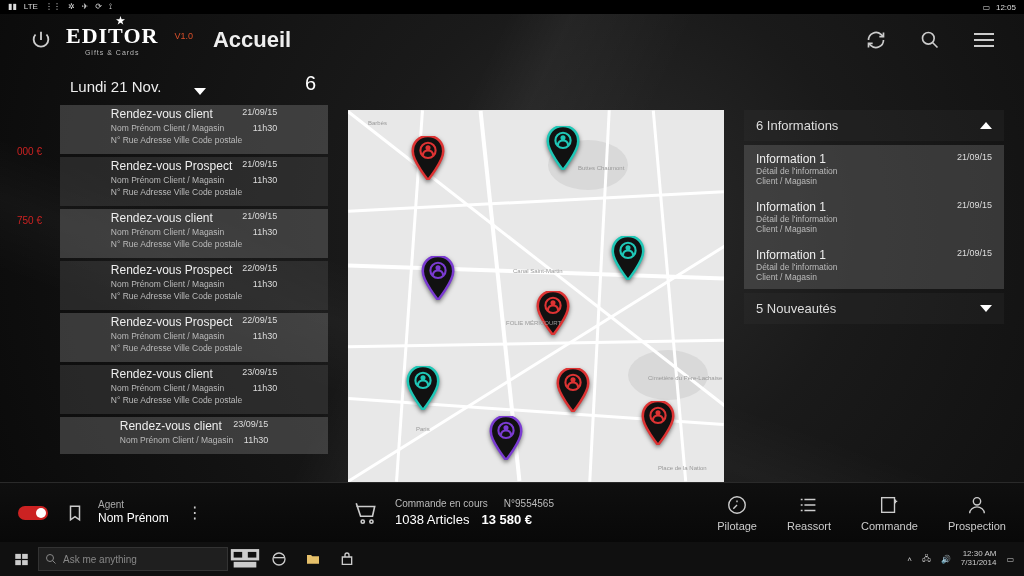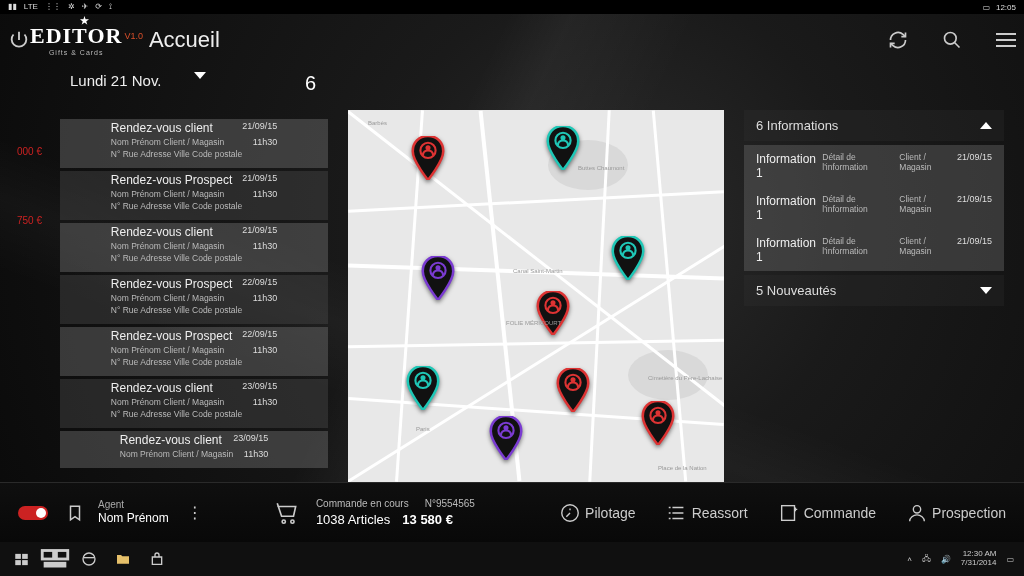--- a/index.html
+++ b/index.html
@@ -3,39 +3,39 @@
 <meta charset="utf-8">
 <style>
   *{box-sizing:border-box;margin:0;padding:0;font-family:"Segoe UI",Arial,sans-serif;-webkit-font-smoothing:antialiased}
   body{width:1024px;height:576px;background:#111;overflow:hidden;color:#eee}
   
   .statusbar{height:14px;background:#000;display:flex;align-items:center;padding:0 8px;font-size:8px;color:#ddd}
   .statusbar .sb-left{display:flex;gap:7px}
   .statusbar .sb-right{margin-left:auto;display:flex;gap:6px;align-items:center}
   .app{position:relative;width:1024px;height:528px;background:radial-gradient(circle at 60% 40%,#2b2b2b 0%,#1a1a1a 35%,#0a0a0a 100%);overflow:hidden}
   .app::before{content:"";position:absolute;inset:0;background:linear-gradient(115deg,transparent 40%,rgba(255,255,255,0.04) 45%,transparent 55%),linear-gradient(200deg,transparent 55%,rgba(255,255,255,0.03) 62%,transparent 70%)}
-  .header{position:relative;height:52px;display:flex;align-items:center;padding:0 8px;z-index:2}
+  .header{position:relative;height:52px;display:flex;align-items:center;padding:0 30px;gap:14px;z-index:2}
   .power{width:22px;height:22px;color:#ccc}
   .brand{display:flex;flex-direction:column;align-items:center;line-height:1}
   .brand-name{font-family:Georgia,serif;font-size:22px;font-weight:bold;letter-spacing:1px;color:#fff;position:relative}
   .brand-name::before{content:"★";position:absolute;top:-9px;left:54%;font-size:10px;color:#fff}
   .brand-sub{font-size:7px;color:#bbb;letter-spacing:1px;margin-top:2px}
   .ver{font-size:9px;color:#d94f2a;margin-left:2px;margin-top:-8px}
-  .title{font-size:22px;color:#eee;font-weight:400;margin-left:6px}
+  .title{font-size:22px;color:#eee;font-weight:700;margin-left:6px}
   .hdr-actions{margin-left:auto;display:flex;gap:34px;align-items:center;color:#ccc}
   .hdr-actions svg{width:20px;height:20px}
   .menuburger{display:flex;flex-direction:column;gap:4px}
   .menuburger span{width:20px;height:2px;background:#ccc}
 
   .body{position:relative;display:flex;height:416px;z-index:2}
   .left-float{position:absolute;left:0;top:132px;font-size:10px;color:#c22;text-align:right;width:42px;z-index:3}
   .left-float div{margin-bottom:58px}
 
   .col-appts{width:268px;margin-left:60px;display:flex;flex-direction:column}
-  .date-row{display:flex;align-items:flex-start;padding:6px 6px 24px 10px;gap:25px}
+  .date-row{display:flex;align-items:flex-end;padding:6px 6px 10px 10px;gap:25px}
   .date-lbl{font-size:15px;color:#eee;font-weight:300}
   .chev-down{width:0;height:0;border-left:6px solid transparent;border-right:6px solid transparent;border-top:7px solid #fff;margin-left:8px}
   .count{font-size:20px;color:#fff;margin-left:auto;margin-right:6px;font-weight:300}
   .list{overflow:hidden;flex:1;display:flex;flex-direction:column;gap:3px}
   .card{background:rgba(110,110,110,0.45);padding:2px 10px 9px;display:flex;justify-content:center}
   .card.alt{background:rgba(70,70,70,0.45)}
   .card .c-l{display:flex;flex-direction:column;gap:2px}
   .card .c-title{font-size:12px;color:#eee;font-weight:300}
   .card .c-line{font-size:8.5px;color:#bbb}
   .card .c-r{display:flex;flex-direction:column;align-items:flex-end;gap:6px;font-size:9px;color:#ddd}
@@ -47,40 +47,40 @@
   .area{position:absolute;background:#d9d9d9;border-radius:50%}
   .pin{position:absolute;width:34px;height:44px;transform:translate(-50%,-100%)}
   .pin svg{width:100%;height:100%;filter:drop-shadow(0 2px 2px rgba(0,0,0,0.5))}
 
   .col-info{flex:1;margin-left:20px;margin-right:20px;margin-top:44px;display:flex;flex-direction:column;gap:4px}
   .section-hdr{display:flex;align-items:center;padding:8px 12px;font-size:13px;color:#ddd;font-weight:300;background:rgba(60,60,60,0.2)}
   .section-hdr .chev{margin-left:auto;width:0;height:0;border-left:6px solid transparent;border-right:6px solid transparent}
   .chev.up{border-bottom:7px solid #fff}
   .chev.dn{border-top:7px solid #fff}
   .info-card{background:rgba(110,110,110,0.4);padding:7px 12px;display:flex;justify-content:space-between}
-  .info-card .i-l{display:flex;flex-direction:row;gap:0}
+  .info-card .i-l{display:flex;flex-direction:column;gap:0}
   .info-card .i-title{font-size:12px;color:#eee}
   .info-card .i-line{font-size:8.5px;color:#bbb}
   .info-card .i-date{font-size:9px;color:#ddd}
 
   .footer{position:relative;height:60px;border-top:1px solid #2a2a2a;display:flex;align-items:center;padding:0 18px;z-index:2;background:linear-gradient(#0f0f0f,#080808)}
   .toggle{width:30px;height:14px;background:#c22;border-radius:8px;position:relative}
   .toggle::after{content:"";position:absolute;right:2px;top:2px;width:10px;height:10px;background:#fff;border-radius:50%}
   .bk{margin-left:18px;color:#ccc}
   .agent{margin-left:14px;display:flex;flex-direction:column;line-height:1.2}
   .agent .a1{font-size:10px;color:#aaa;font-weight:300}
   .agent .a2{font-size:12px;color:#fff}
   .dots{margin-left:18px;color:#ccc;font-size:16px;letter-spacing:1px}
   .order{margin-left:auto;margin-right:auto;display:flex;align-items:center;gap:16px;color:#ddd}
   .cart{color:#ccc}
   .order-col{display:flex;flex-direction:column;gap:3px}
   .order-row1{font-size:10px;color:#bbb;display:flex;gap:16px}
   .order-row2{font-size:13px;color:#fff;display:flex;gap:12px}
   .acts{display:flex;gap:30px;margin-left:14px}
-  .act{display:flex;align-items:center;gap:4px;color:#ccc;font-size:14px}
+  .act{display:flex;flex-direction:column;align-items:center;gap:4px;color:#ccc;font-size:11px}
   .act svg{width:22px;height:22px}
 
   
   .taskbar{height:34px;background:#101010;display:flex;align-items:center;padding:0 4px;font-size:10px;color:#ccc}
   .winbtn{width:34px;height:34px;display:flex;align-items:center;justify-content:center}
   .cortana{width:190px;height:24px;background:#1f1f1f;border:1px solid #333;display:flex;align-items:center;padding:0 6px;gap:6px;font-size:10px;color:#888}
   .tb-icons{display:flex;gap:0}
   .tb-icons .winbtn svg{width:16px;height:16px}
   .tb-right{margin-left:auto;display:flex;align-items:center;gap:10px;font-size:8px;color:#ccc;padding-right:6px}
   .tb-clock{display:flex;flex-direction:column;align-items:flex-end;line-height:1.1}
@@ -412,20 +412,27 @@
 
 <div class="taskbar">
   <div class="winbtn">
     <svg width="15" height="15" viewBox="0 0 24 24" fill="#ccc">
         <rect x="2" y="3" width="9" height="8"></rect>
         <rect x="13" y="3" width="9" height="8"></rect>
         <rect x="2" y="13" width="9" height="8"></rect>
         <rect x="13" y="13" width="9" height="8"></rect>
       </svg>
   </div>
+  <div class="cortana">
+    <svg width="12" height="12" viewBox="0 0 24 24" fill="none" stroke="#888" stroke-width="2">
+        <circle cx="10" cy="10" r="7"></circle>
+        <path d="m21 21-6-6"></path>
+      </svg>
+    <span>Ask me anything</span>
+  </div>
   <div class="winbtn">
       <svg viewBox="0 0 24 24" fill="none" stroke="#ccc" stroke-width="2">
         <rect x="3" y="6" width="8" height="6"></rect>
         <rect x="13" y="6" width="8" height="6"></rect>
         <rect x="5" y="15" width="14" height="2"></rect>
       </svg>
     </div>
   <div class="tb-icons">
     <div class="winbtn">
         <svg viewBox="0 0 24 24" fill="none" stroke="#ccc" stroke-width="2">

